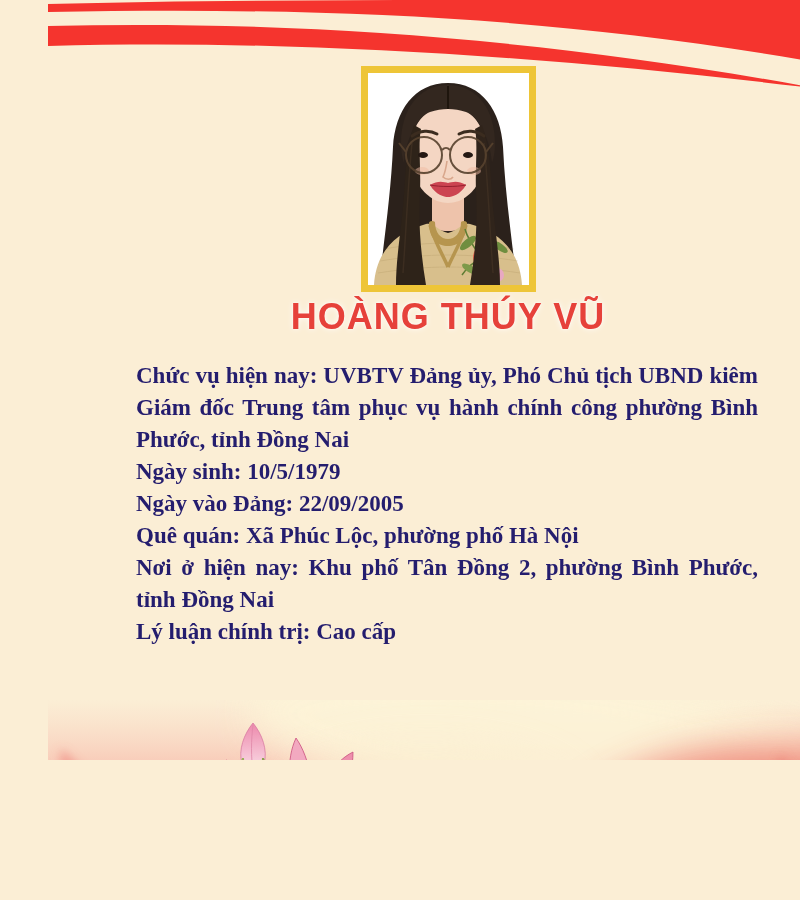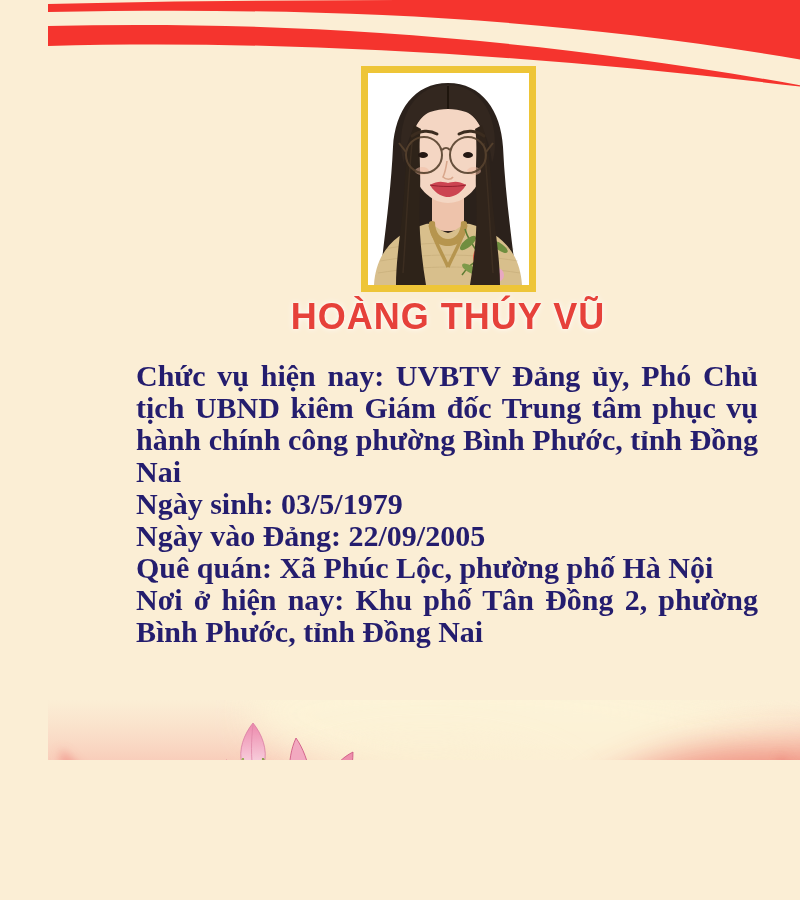--- a/index.html
+++ b/index.html
@@ -12,21 +12,21 @@
   .photo-frame{position:absolute;left:313px;top:66px;width:175px;height:226px;
      box-sizing:border-box;border:7px solid #EEC537;background:#ffffff;}
   .photo-frame svg{display:block;}
 
   .person-name{position:absolute;top:296px;left:0;width:800px;margin:0;
      text-align:center;font-family:"Liberation Sans", sans-serif;
      font-weight:800;font-size:36px;letter-spacing:1px;color:#E6413A;
      text-shadow:0 0 2px #fff,0 0 6px rgba(255,255,255,.85);}
 
   .details{position:absolute;left:88px;top:360px;width:622px;
-     color:#241D6E;font-weight:bold;font-size:30px;line-height:32px;}
+     color:#241D6E;font-weight:bold;font-size:23px;line-height:32px;}
   .details p{margin:0;text-align:justify;}
 
   .lotus{position:absolute;left:0;top:700px;width:800px;height:200px;display:block;}
 </style>
 </head>
 <body>
 
 <div class="card">
 
   <svg class="ribbon" viewBox="0 0 800 130" xmlns="http://www.w3.org/2000/svg" aria-hidden="true">
@@ -97,24 +97,25 @@
         <path d="M38,79 L31,70"></path>
         <path d="M118,79 L125,70"></path>
       </g>
     </svg>
   </div>
 
   <h1 class="person-name">HOÀNG THÚY VŨ</h1>
 
   <div class="details">
     <p>Chức vụ hiện nay: UVBTV Đảng ủy, Phó Chủ tịch UBND kiêm Giám đốc Trung tâm phục vụ hành chính công phường Bình Phước, tỉnh Đồng Nai</p>
-    <p>Ngày sinh: 03/5/1979</p>
+    <p>Ngày sinh: 10/5/1979</p>
     <p>Ngày vào Đảng: 22/09/2005</p>
     <p>Quê quán: Xã Phúc Lộc, phường phố Hà Nội</p>
     <p>Nơi ở hiện nay: Khu phố Tân Đồng 2, phường Bình Phước, tỉnh Đồng Nai</p>
+    <p>Lý luận chính trị: Cao cấp</p>
   </div>
 
   <svg class="lotus" viewBox="0 0 800 200" xmlns="http://www.w3.org/2000/svg" aria-hidden="true">
     <defs>
       <linearGradient id="washV" x1="0" y1="0" x2="0" y2="1">
         <stop offset="0" stop-color="#F7B4AA" stop-opacity="0"></stop>
         <stop offset="0.35" stop-color="#F4968C" stop-opacity="0.45"></stop>
         <stop offset="0.7" stop-color="#F0786C" stop-opacity="0.8"></stop>
         <stop offset="1" stop-color="#E9554B" stop-opacity="0.95"></stop>
       </linearGradient>

